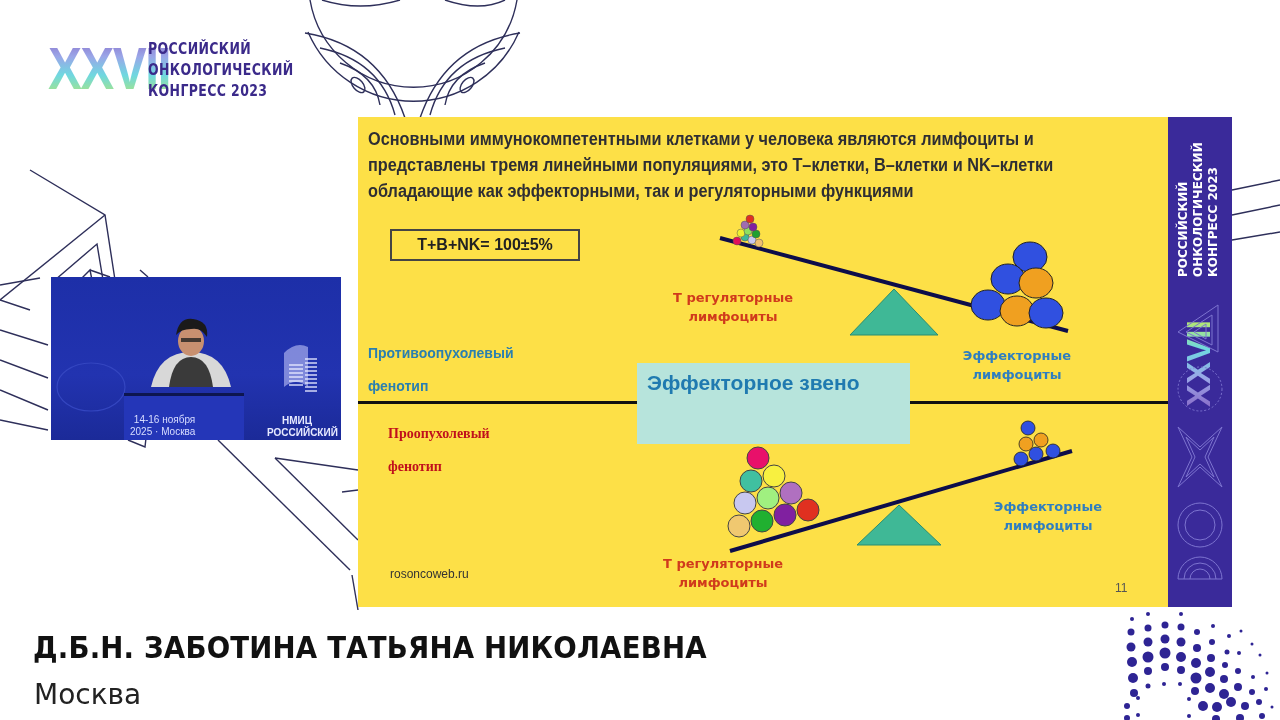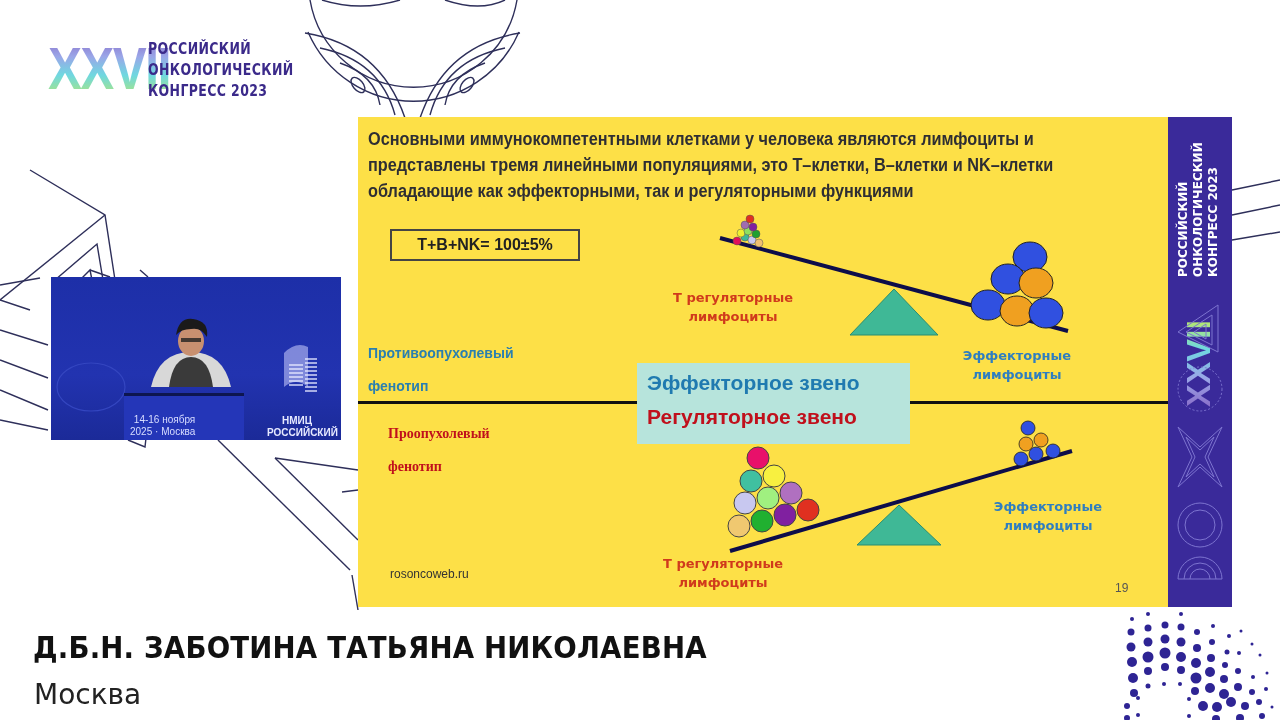--- a/index.html
+++ b/index.html
@@ -230,42 +230,41 @@
     <div>Противоопухолевый</div>
     <div>фенотип</div>
   </div>
   <div class="pheno pheno-pro">
     <div>Проопухолевый</div>
     <div>фенотип</div>
   </div>
 
   <div class="center-box">
     <div class="l1">Эффекторное звено</div>
-    <div class="l2">Регуляторное звено</div>
   </div>
 
   <div class="lbl lbl-red" style="left:300px;top:171px;width:150px;">
     <div>Т регуляторные</div>
     <div>лимфоциты</div>
   </div>
   <div class="lbl lbl-blue" style="left:584px;top:229px;width:150px;">
     <div>Эффекторные</div>
     <div>лимфоциты</div>
   </div>
   <div class="lbl lbl-red" style="left:290px;top:437px;width:150px;">
     <div>Т регуляторные</div>
     <div>лимфоциты</div>
   </div>
   <div class="lbl lbl-blue" style="left:615px;top:380px;width:150px;">
     <div>Эффекторные</div>
     <div>лимфоциты</div>
   </div>
 
   <div class="footer-url">rosoncoweb.ru</div>
-  <div class="slide-num">19</div>
+  <div class="slide-num">11</div>
 </div>
 
 <div class="abs banner">
   <div class="banner-text">
     <div>РОССИЙСКИЙ</div>
     <div>ОНКОЛОГИЧЕСКИЙ</div>
     <div>КОНГРЕСС 2023</div>
   </div>
   <div class="banner-xxvii">XXVII</div>
   <svg style="position:absolute;left:0;top:180px;" width="64" height="310">

